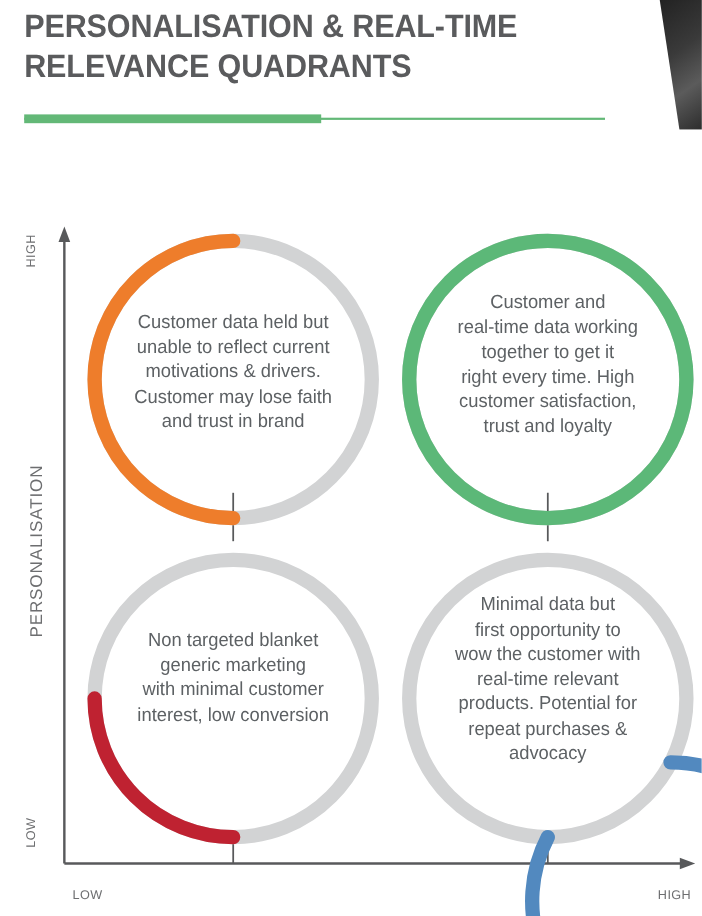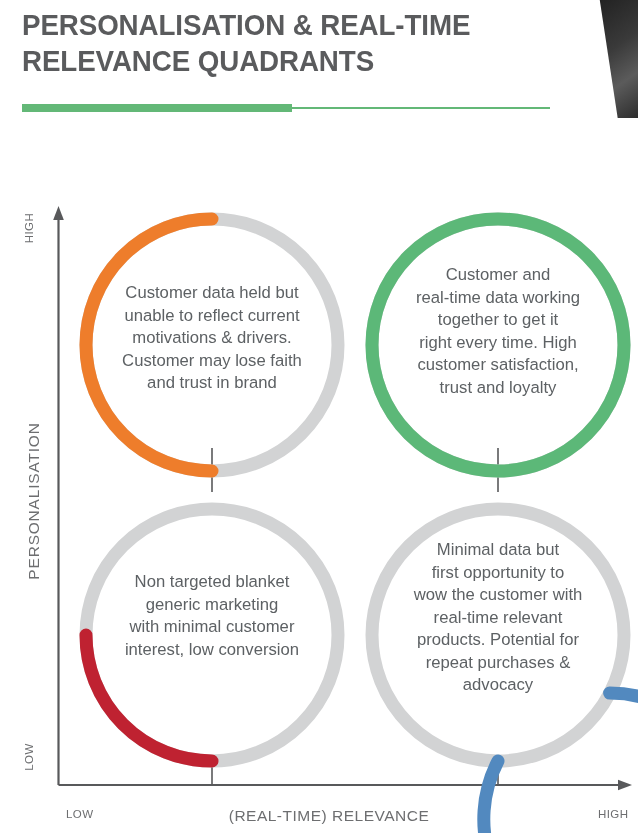--- a/index.html
+++ b/index.html
@@ -243,19 +243,18 @@
 interest, low conversion</div>
   <div class="bubble-text q-br">Minimal data but
 first opportunity to
 wow the customer with
 real-time relevant
 products. Potential for
 repeat purchases &amp;
 advocacy</div>
 
   <div class="axis-label axis-title-y">PERSONALISATION</div>
-  <div class="axis-label axis-title-x">(REAL-TIME) RELEVANCE</div>
 
   <div class="axis-tip tip-y-high">HIGH</div>
   <div class="axis-tip tip-y-low">LOW</div>
   <div class="axis-tip tip-x-low">LOW</div>
   <div class="axis-tip tip-x-high">HIGH</div>
 </div>
 
 </body></html>

